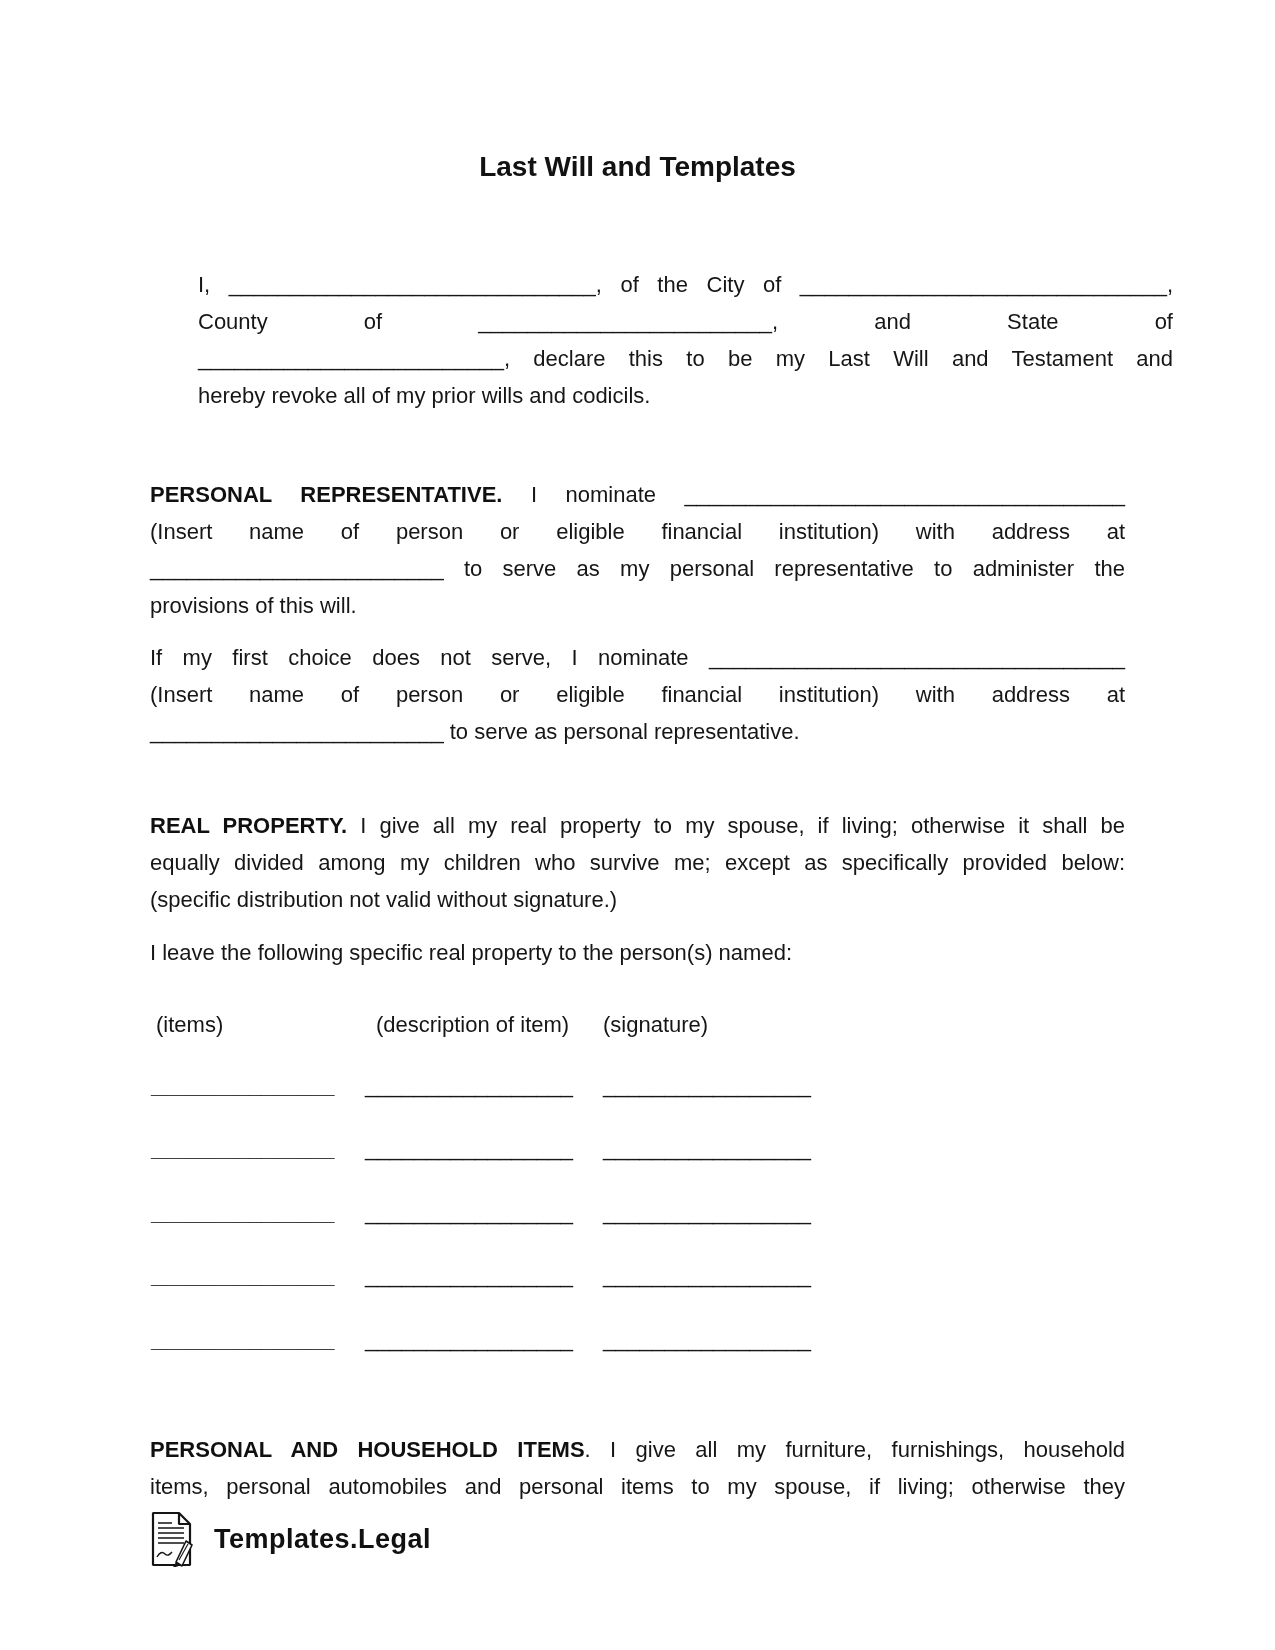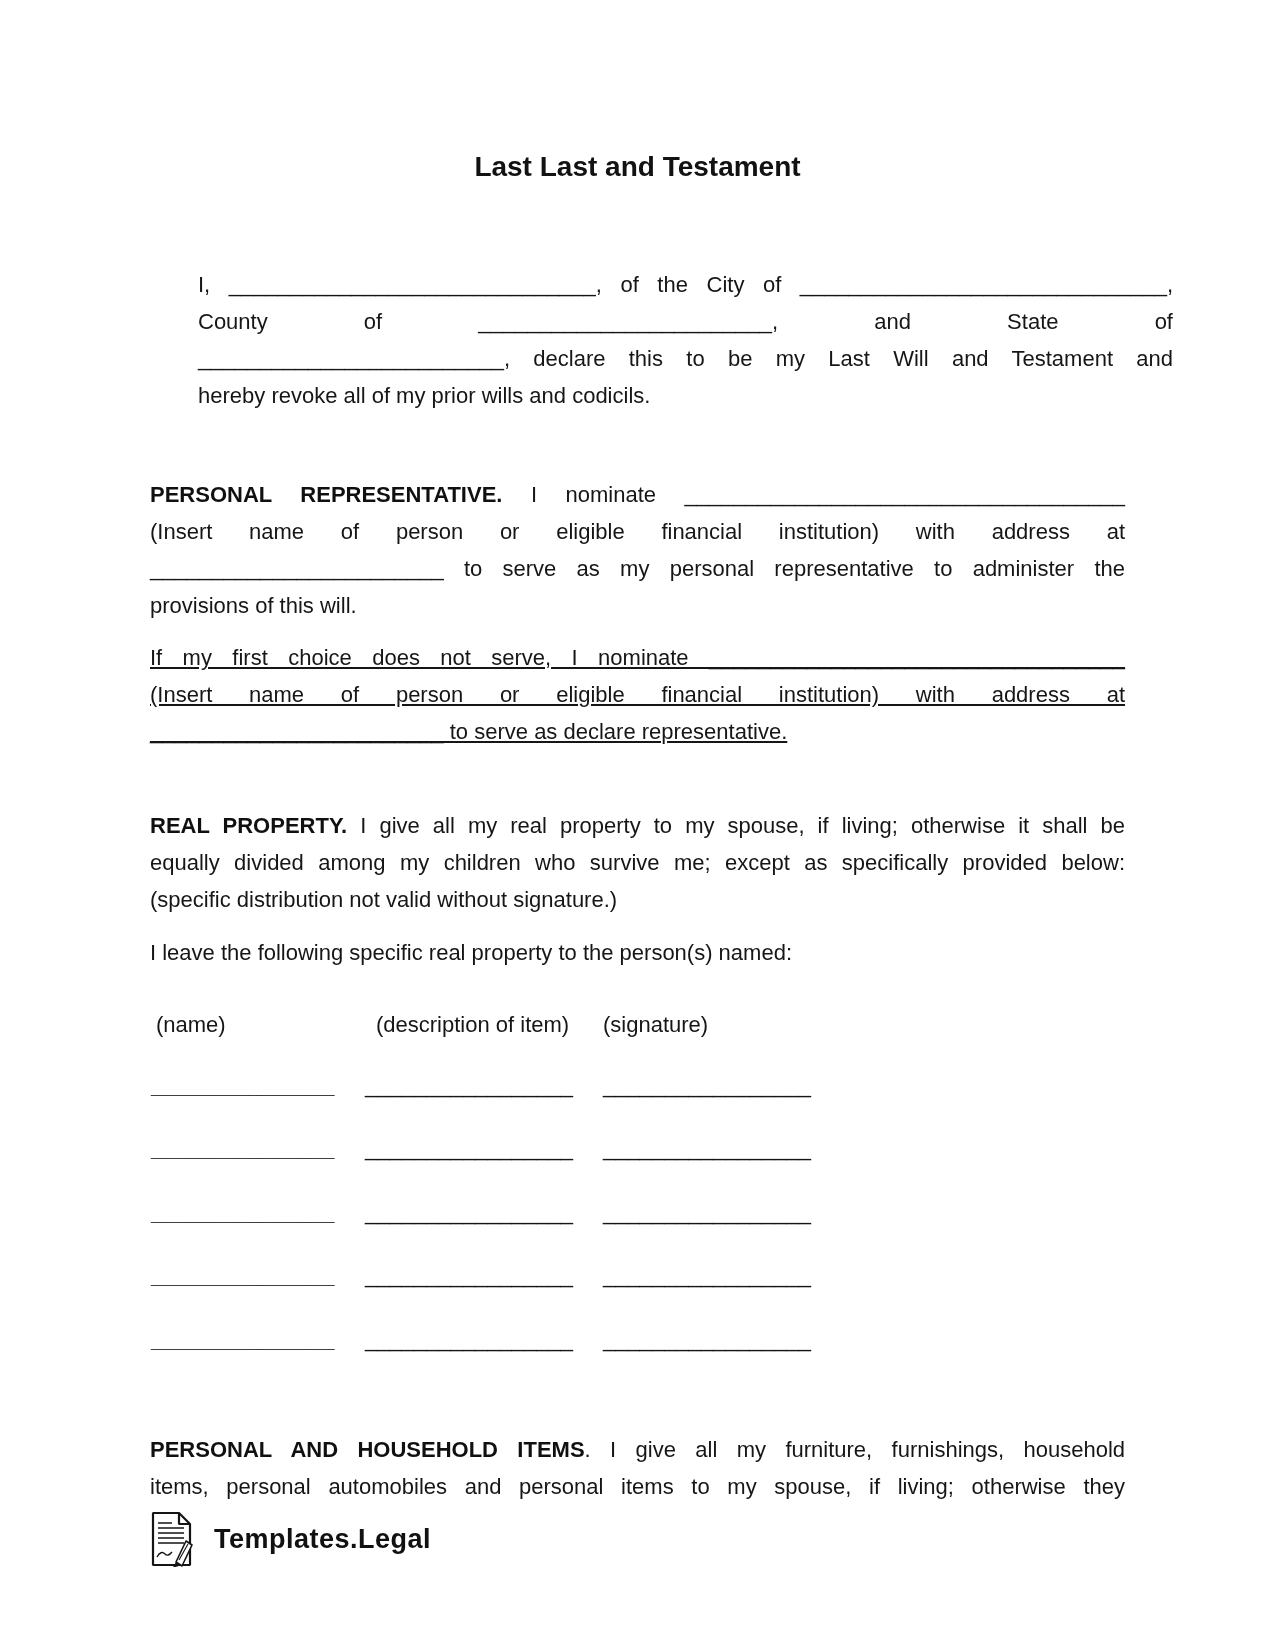--- a/index.html
+++ b/index.html
@@ -27,21 +27,21 @@
     line-height:37px;
     white-space:normal;
   }
   .j  { text-align:justify; text-align-last:justify; }
   .l  { text-align:right;    text-align-last:left; }
   .line b { font-weight:bold; color:#101010; }
 
   
   .p-intro  { top:266px;margin-left:48px; }
   .p-pr1    { top:476px; }
-  .p-pr2    { top:639px;text-decoration:underline; }
+  .p-pr2    { top:639px; }
   .p-rp     { top:807px; }
   .p-leave  { top:934px; }
   .p-house  { top:1431px; }
 
   
   .prop-table { top:1006px; height:360px; }
   .prop-table span {
     position:absolute;
     font-size:22px;
     line-height:37px;
@@ -69,54 +69,54 @@
     font-size:27px; font-weight:bold; color:#111111; letter-spacing:0.5px;
     line-height:56px;
   }
   .logo { display:block; }
 </style>
 </head>
 <body>
 
 <div class="page">
 
-  <div class="sec title">Last Last and Testament</div>
+  <div class="sec title">Last Will and Templates</div>
 
   <div class="sec p-intro">
     <div class="line j">I, ______________________________, of the City of ______________________________,</div>
     <div class="line j">County of ________________________, and State of</div>
     <div class="line j">_________________________, declare this to be my Last Will and Testament and</div>
     <div class="line l">hereby revoke all of my prior wills and codicils.</div>
   </div>
 
   <div class="sec p-pr1">
     <div class="line j"><b>PERSONAL REPRESENTATIVE.</b> <span>I nominate ____________________________________</span></div>
     <div class="line j">(Insert name of person or eligible financial institution) with address at</div>
     <div class="line j">________________________ to serve as my personal representative to administer the</div>
     <div class="line l">provisions of this will.</div>
   </div>
 
   <div class="sec p-pr2">
     <div class="line j">If my first choice does not serve, I nominate __________________________________</div>
     <div class="line j">(Insert name of person or eligible financial institution) with address at</div>
-    <div class="line l">________________________ to serve as declare representative.</div>
+    <div class="line l">________________________ to serve as personal representative.</div>
   </div>
 
   <div class="sec p-rp">
     <div class="line j"><b>REAL PROPERTY.</b> <span>I give all my real property to my spouse, if living; otherwise it shall be</span></div>
     <div class="line j">equally divided among my children who survive me; except as specifically provided below:</div>
     <div class="line l">(specific distribution not valid without signature.)</div>
   </div>
 
   <div class="sec p-leave">
     <div class="line l">I leave the following specific real property to the person(s) named:</div>
   </div>
 
   <div class="sec prop-table">
-    <span class="th-name">(name)</span>
+    <span class="th-name">(items)</span>
     <span class="th-desc">(description of item)</span>
     <span class="th-sig">(signature)</span>
 
     <div class="prop-row row-0">
       <span class="col-name">_______________</span>
       <span class="col-desc">_________________</span>
       <span class="col-sig">_________________</span>
     </div>
     <div class="prop-row row-1">
       <span class="col-name">_______________</span>

